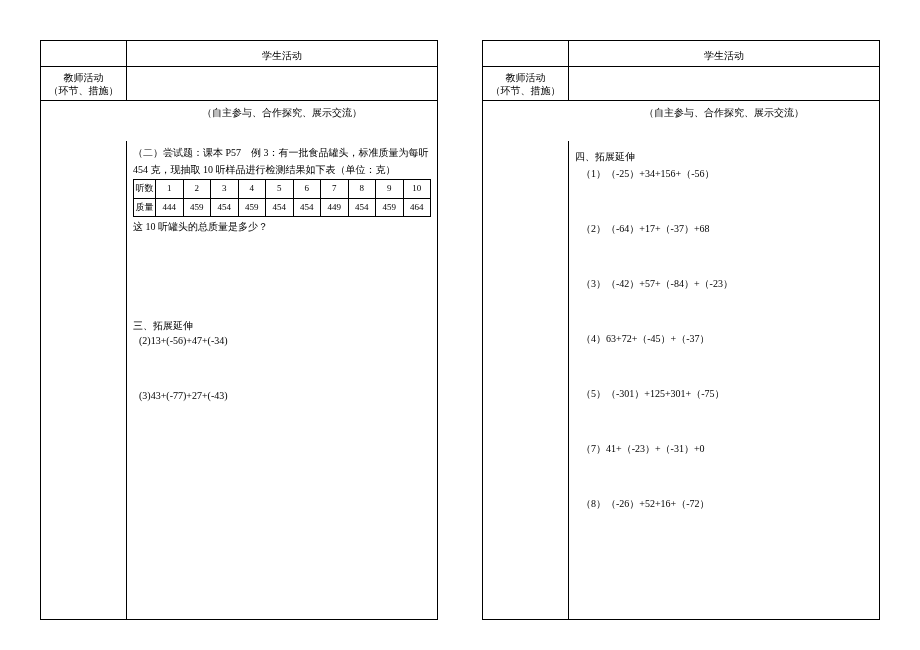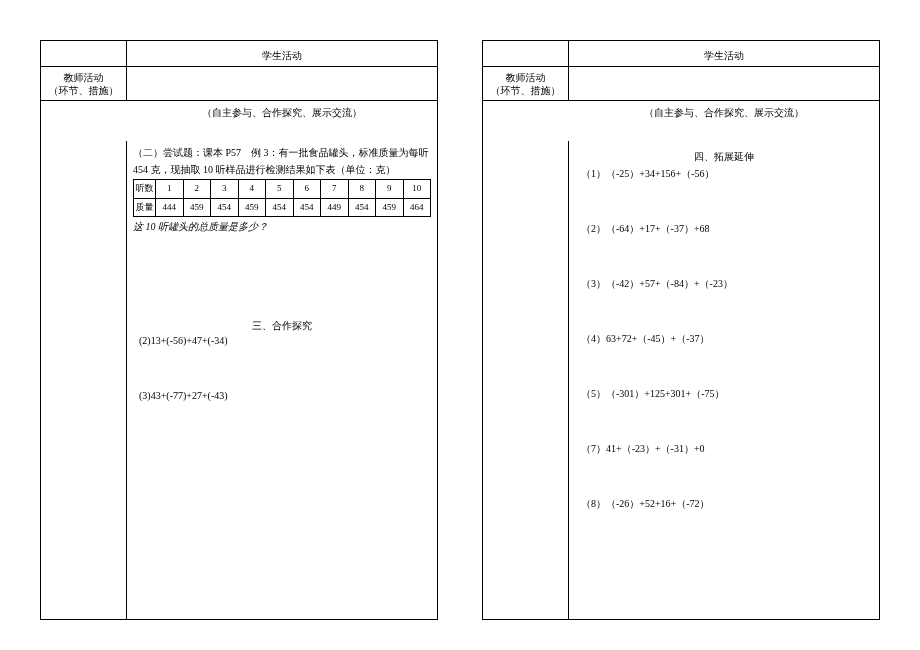--- a/index.html
+++ b/index.html
@@ -77,25 +77,23 @@
       border: 1px solid #000;
       text-align: center;
       padding: 2px 0;
       font-size: 9px;
     }
     .data-table td.rowhead {
       width: 22px;
     }
     .q-text {
       margin-bottom: 40px;
-      font-style: italic;
     }
     .section-title {
       margin-top: 4px;
-      text-align: center;
     }
     .problem {
       margin-bottom: 40px;
       padding-left: 6px;
     }
     .problem-first {
       margin-top: 2px;
       margin-bottom: 40px;
       padding-left: 6px;
     }
@@ -152,21 +150,21 @@
           <td>459</td>
           <td>464</td>
         </tr>
       </tbody>
         </table>
 
       <div class="q-text">这 10 听罐头的总质量是多少？</div>
 
       <div style="height:40px"></div>
 
-      <div class="section-title">三、合作探究</div>
+      <div class="section-title">三、拓展延伸</div>
       <div class="problem">(2)13+(-56)+47+(-34)</div>
       <div class="problem">(3)43+(-77)+27+(-43)</div>
     </div>
   </div>
 </div>
 
 <div class="page">
   <div class="empty-row">
     <div class="col-left"></div>
     <div class="col-right"></div>

